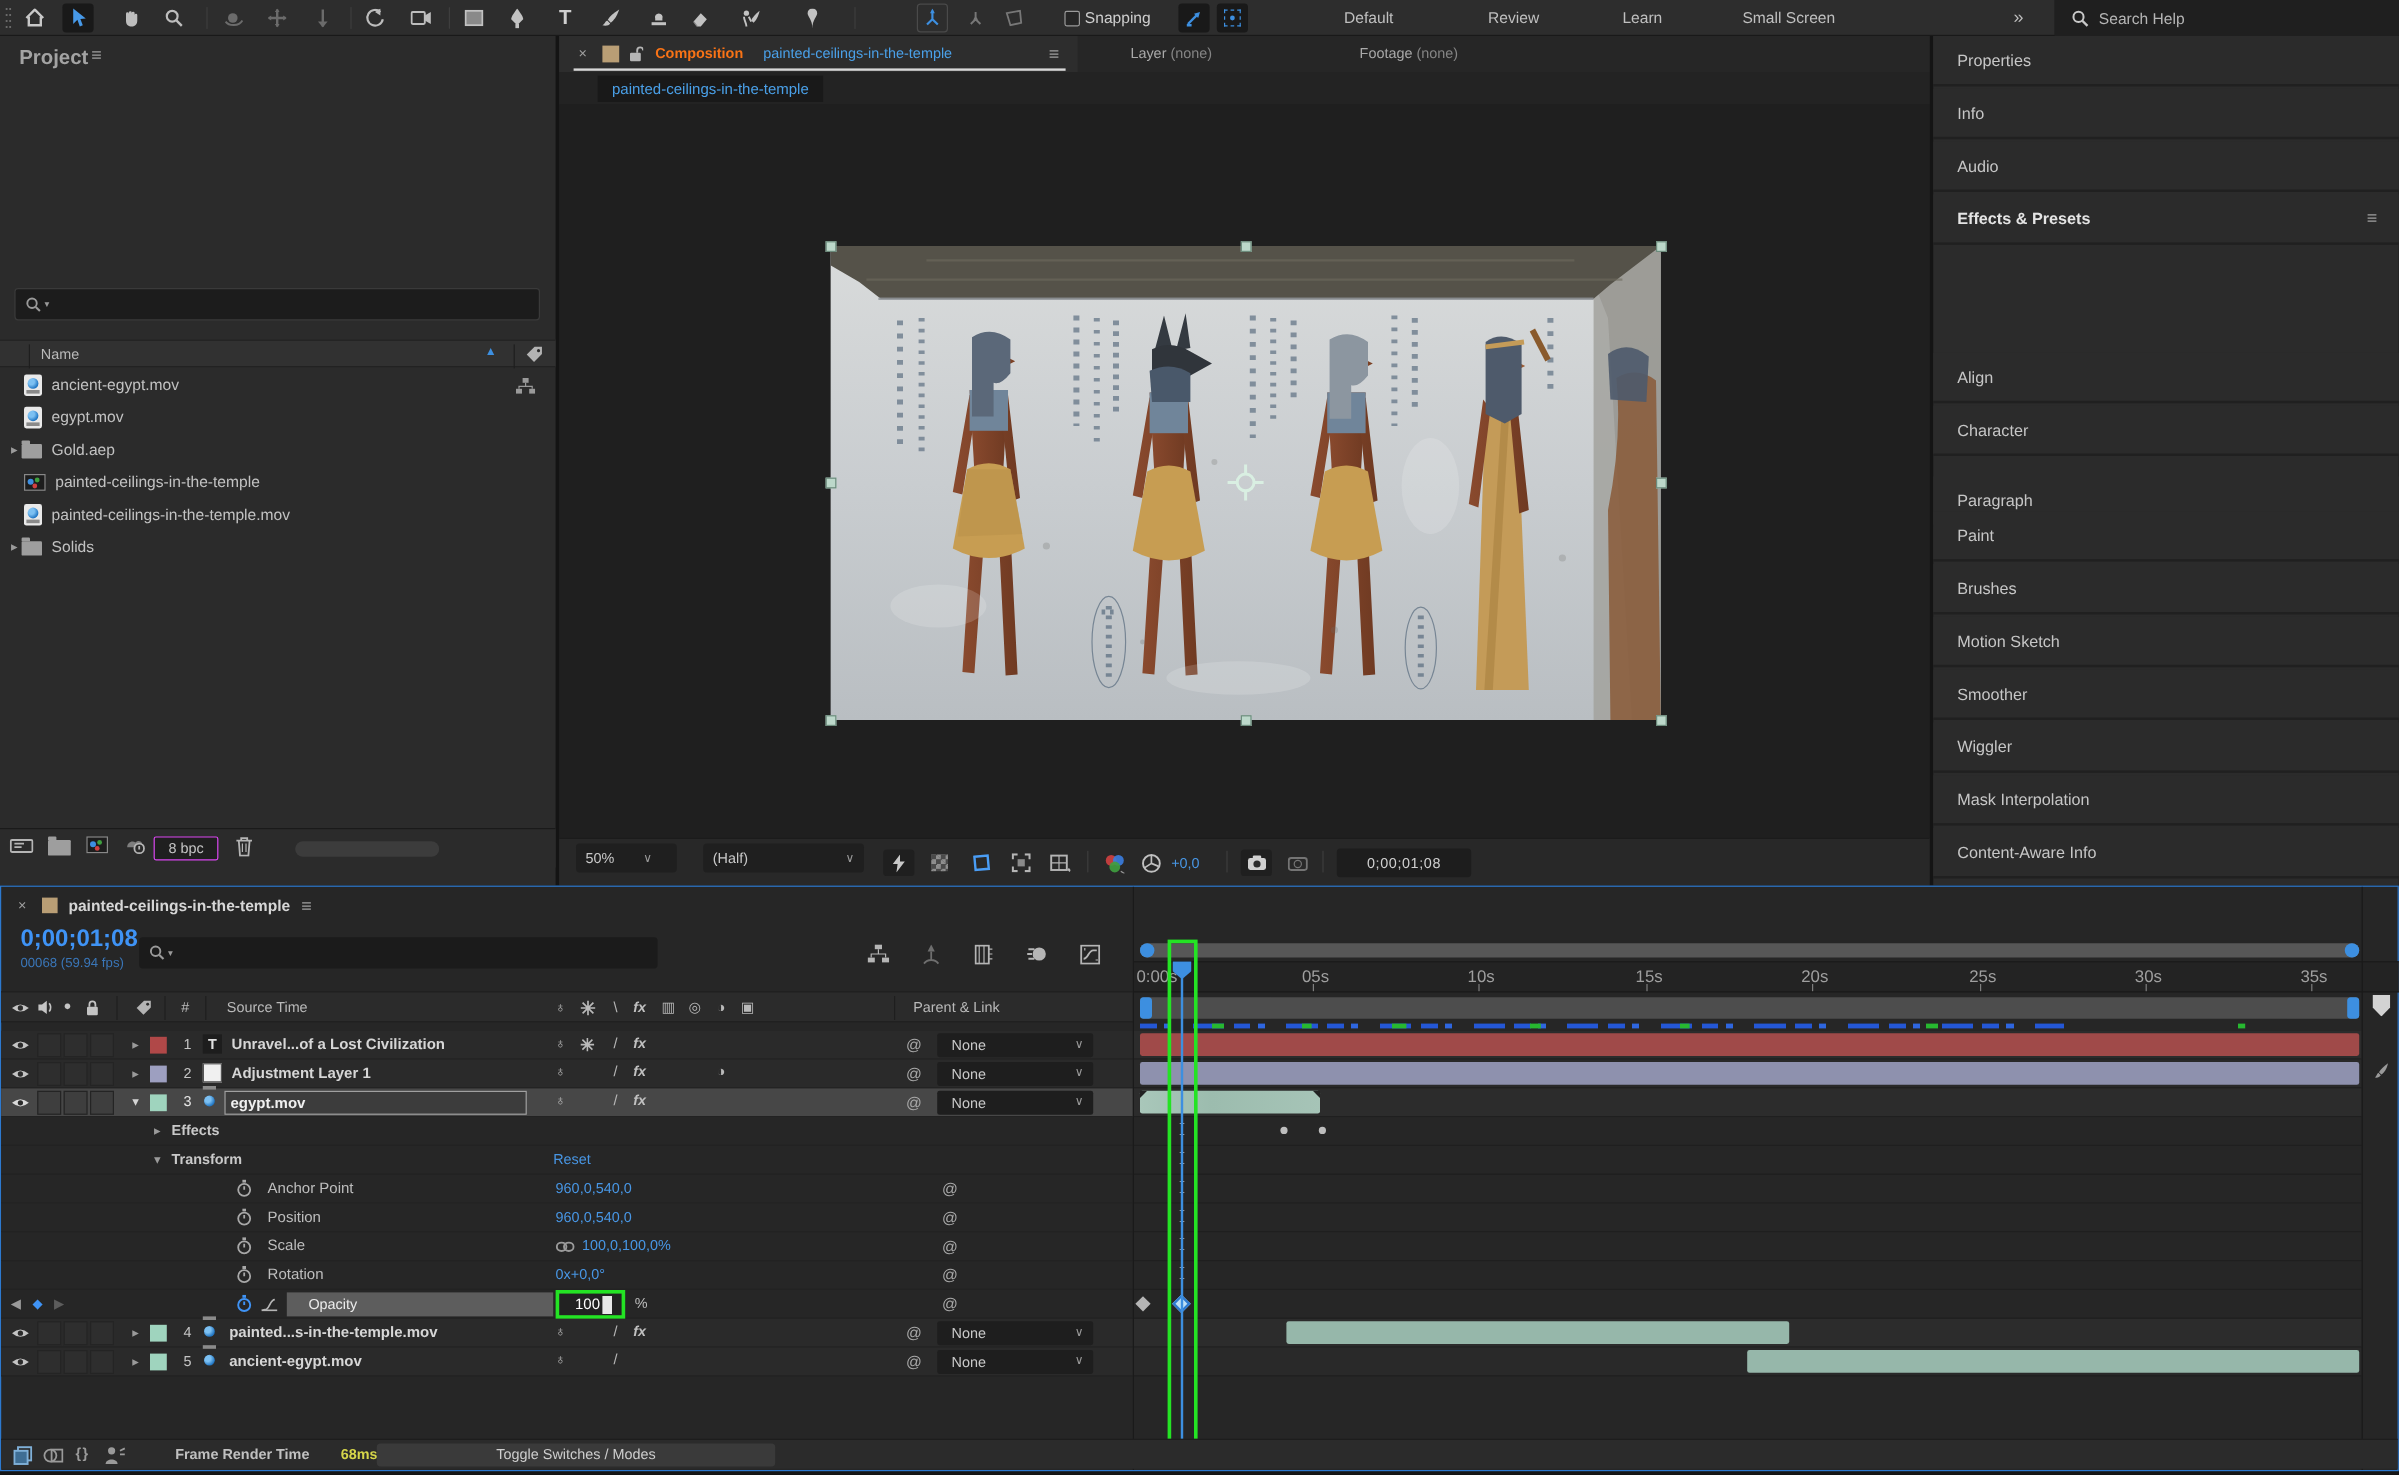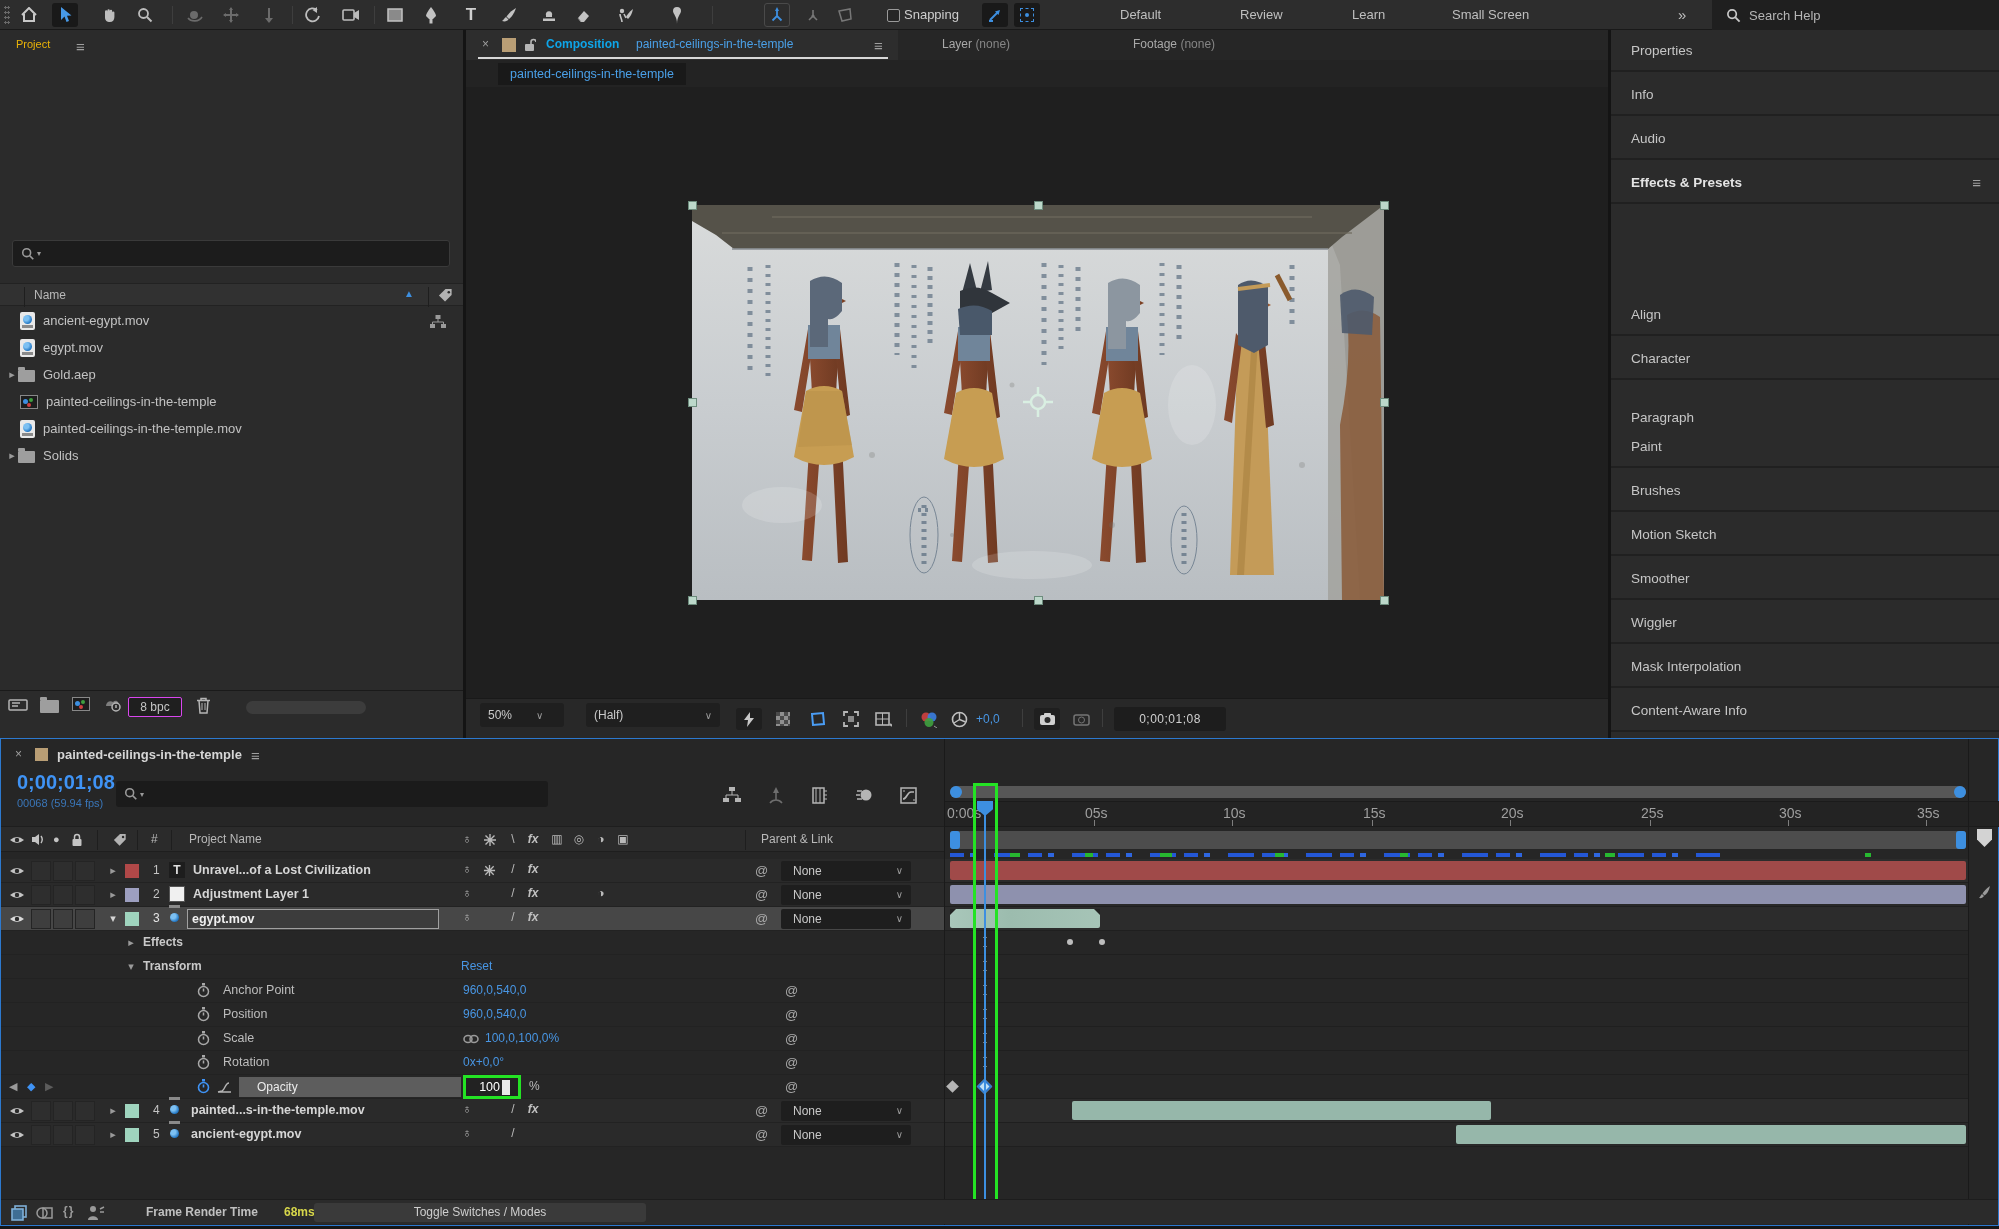--- a/index.html
+++ b/index.html
@@ -20,21 +20,21 @@
   .gripdots { position:absolute; left:4px; top:5px; width:6px; height:20px;
     background-image:radial-gradient(circle,#6a6a6a 1px,transparent 1.2px); background-size:3px 5px; }
 
   
   #upper { position:absolute; left:0; top:30px; width:1999px; height:708px; background:#141414; }
   #project { position:absolute; left:0; top:0; width:463px; height:708px; background:#2b2b2b; }
   #viewer { position:absolute; left:466px; top:0; width:1142px; height:708px; background:#232323; }
   #sidebar { position:absolute; left:1611px; top:0; width:388px; height:708px; background:#2b2b2b; }
 
   
-  .panel-title { color:#eab308; font-weight:normal; font-size:11px; }
+  .panel-title { color:#a3a3a3; font-weight:bold; font-size:17px; }
   .hamb { color:#9f9f9f; font-size:15px; }
   #proj-search { position:absolute; left:12px; top:210px; width:438px; height:27px; background:#1c1c1c; border:1px solid #3a3a3a; border-radius:3px; display:flex; align-items:center; padding-left:8px; gap:2px; }
   #proj-search input { background:transparent; border:none; outline:none; width:380px; color:#ccc; }
   #proj-cols { position:absolute; left:0; top:253px; width:463px; height:23px; background:#313131; border-top:1px solid #222; border-bottom:1px solid #222; }
   .prow { position:absolute; left:0; width:463px; height:27px; display:flex; align-items:center; }
   .prow .lbl { color:#c2c2c2; font-size:13px; margin-left:8px; }
   .exp { color:#9a9a9a; font-size:11px; width:12px; text-align:center; }
   .movico { width:15px; height:18px; background:#e9e9e9; border-radius:2px; position:relative; }
   .movico::before { content:""; position:absolute; left:3px; top:3px; width:9px; height:9px; border-radius:50%; background:radial-gradient(circle at 35% 35%, #7cc0f2 30%, #2277c4 70%); }
   .movico::after { content:""; position:absolute; left:2px; bottom:2px; width:11px; height:3px; background:#8a8a8a; }
@@ -386,21 +386,21 @@
 
   <div id="viewer">
     <div id="vtabs">
       <div id="vtab-active">
         <span class="ab" style="left:16px;top:7px;color:#9f9f9f">×</span>
         <span class="ab chip" style="left:36px;top:8px"></span>
         <svg class="ab" style="left:58px;top:8px" width="12" height="14" viewBox="0 0 12 14">
             <rect x="1" y="6" width="9" height="7" rx="1" fill="#b5b5b5"></rect>
             <path d="M7 6 V4 a2.5 2.5 0 015 0" stroke="#b5b5b5" stroke-width="1.6" fill="none"></path>
           </svg>
-        <span class="ab" style="left:80px;top:7px;color:#0ea5e9;font-weight:bold">Composition</span>
+        <span class="ab" style="left:80px;top:7px;color:#f97316;font-weight:bold">Composition</span>
         <span class="ab" style="left:170px;top:7px;color:#4aa0e8">painted-ceilings-in-the-temple</span>
         <span class="ab hamb" style="left:408px;top:7px">≡</span>
       </div>
       <span class="ab" style="left:476px;top:7px;color:#a9a9a9"><span>Layer</span> <span style="color:#858585">(none)</span></span>
       <span class="ab" style="left:667px;top:7px;color:#a9a9a9"><span>Footage</span> <span style="color:#858585">(none)</span></span>
     </div>
     <div id="vcrumbrow">
       <div id="vcrumb">painted-ceilings-in-the-temple</div>
     </div>
 
@@ -711,21 +711,21 @@
           <path d="M3.5 6 V4 a2.5 2.5 0 015 0 V6" stroke="#c4c4c4" stroke-width="1.5" fill="none"></path>
         </svg>
       <div class="colsep" style="left:96px"></div>
       <svg class="ab" style="left:112px;top:6px" width="14" height="14" viewBox="0 0 16 16">
           <path d="M8 1 H14.5 V7.5 L7.5 14.5 L1 8 Z" fill="#b3b3b3"></path>
           <circle cx="11.5" cy="4.5" r="1.4" fill="#2b2b2b"></circle>
         </svg>
       <div class="colsep" style="left:136px"></div>
       <span class="ab" style="left:150px;top:5px;color:#b9b9b9">#</span>
       <div class="colsep" style="left:170px"></div>
-      <span class="ab" style="left:188px;top:5px;color:#b9b9b9">Project Name</span>
+      <span class="ab" style="left:188px;top:5px;color:#b9b9b9">Source Time</span>
       <span class="sw" style="left:456px;top:5px">♁</span>
       <svg class="ab" style="left:482px;top:6px" width="14" height="14" viewBox="0 0 14 14">
           <path d="M7 1 V13 M1 7 H13 M2.5 2.5 L11.5 11.5 M11.5 2.5 L2.5 11.5" stroke="#b9b9b9" stroke-width="1.4"></path>
         </svg>
       <span class="sw" style="left:502px;top:5px">\</span>
       <span class="sw fxit" style="left:522px;top:5px">fx</span>
       <span class="sw" style="left:546px;top:5px">▥</span>
       <span class="sw" style="left:568px;top:5px">◎</span>
       <span class="sw" style="left:590px;top:5px">◑</span>
       <span class="sw" style="left:612px;top:5px">▣</span>

